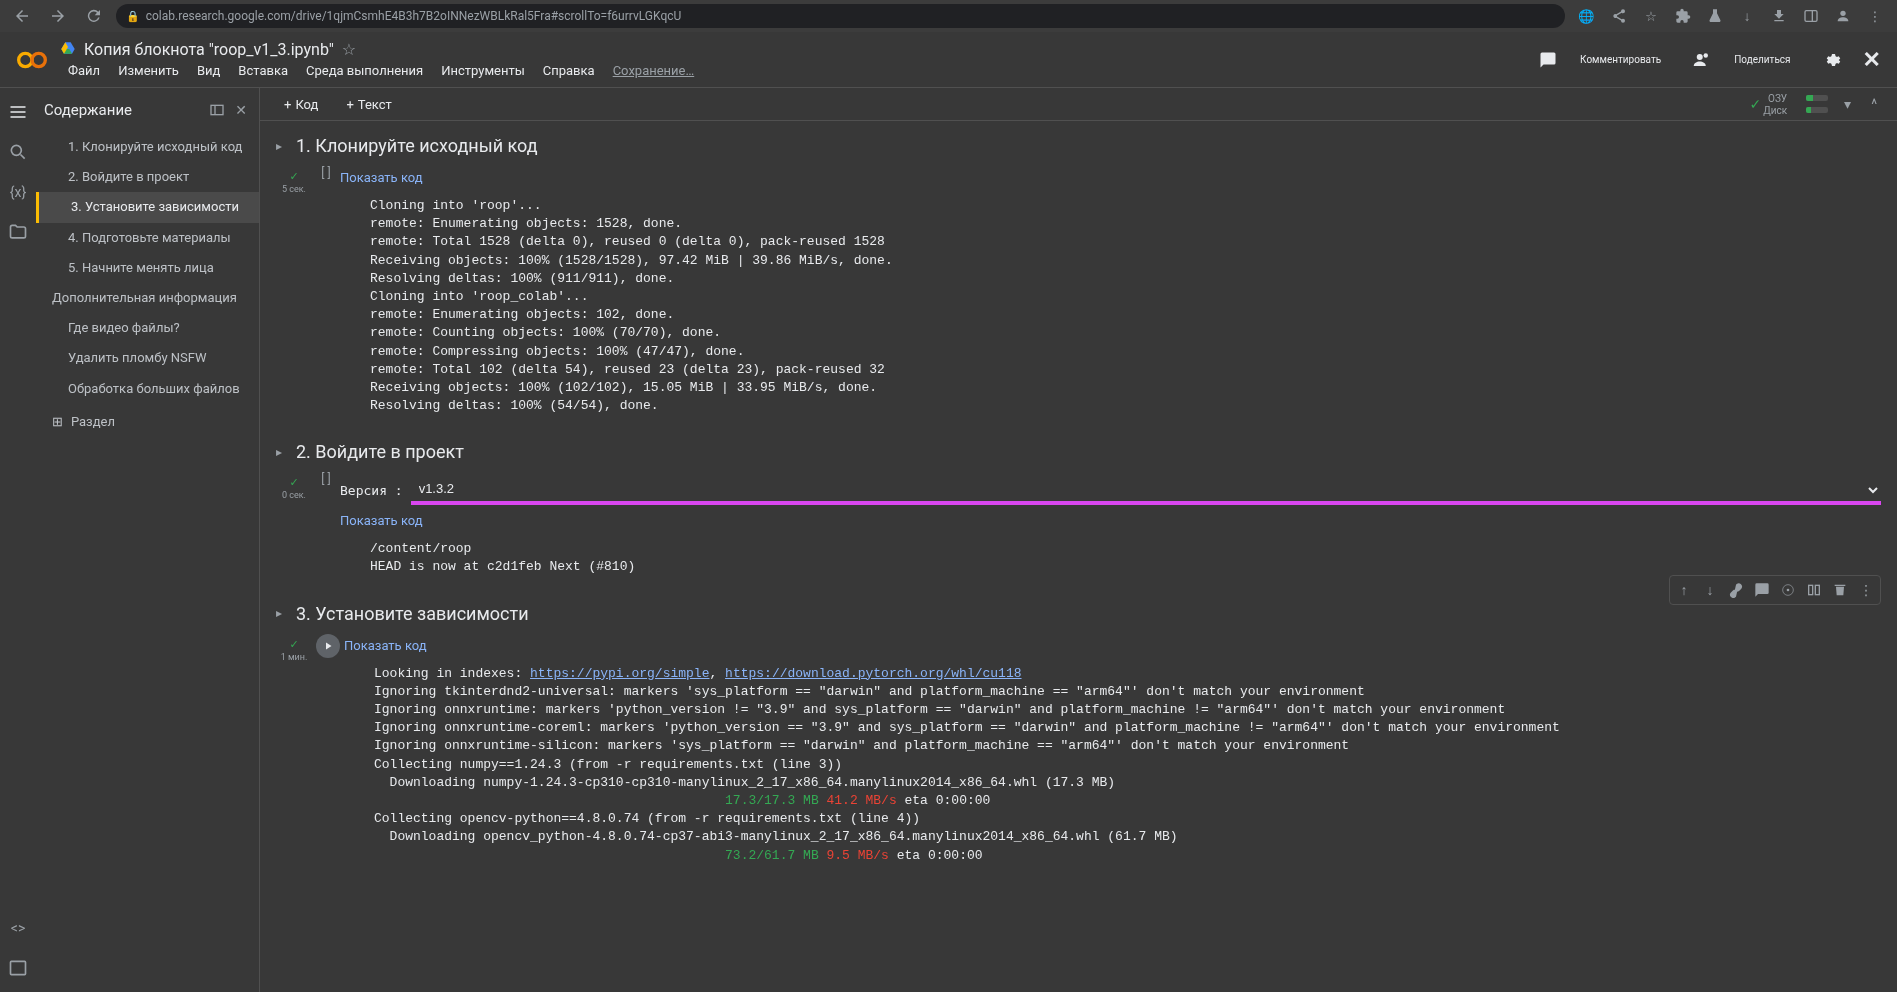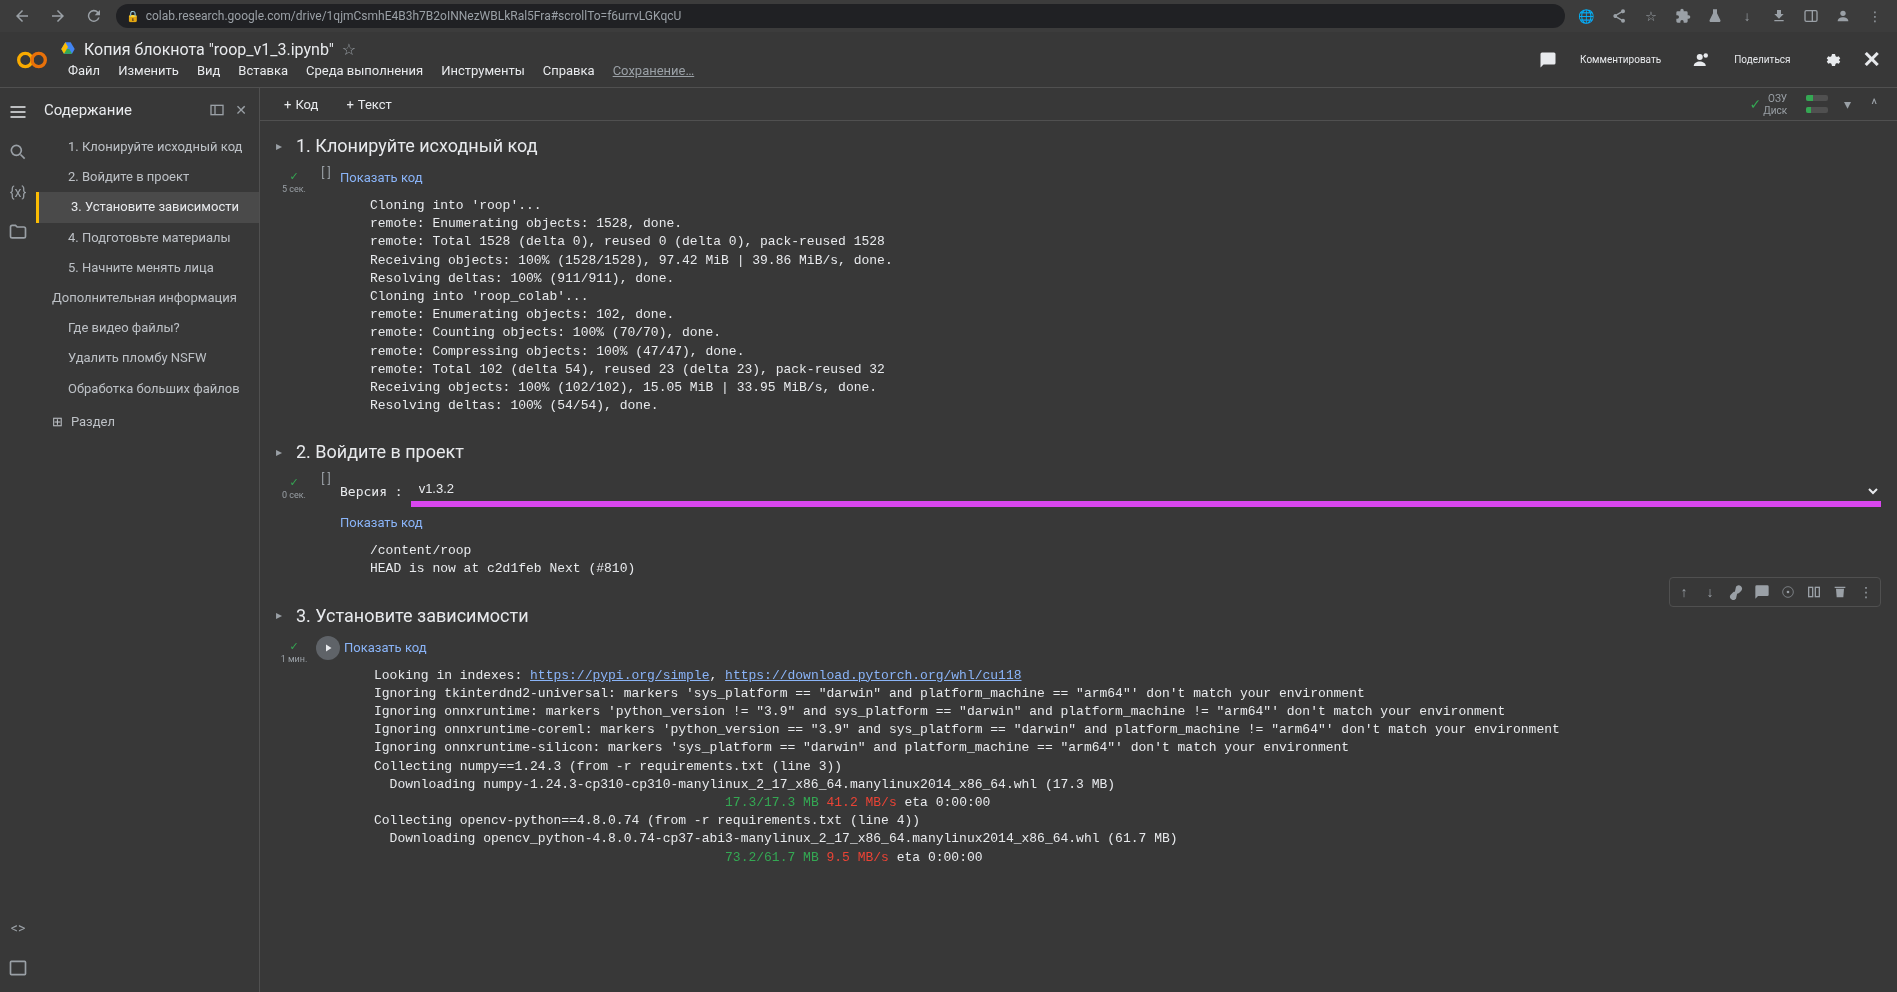--- a/index.html
+++ b/index.html
@@ -58,21 +58,21 @@
 .cell-gutter { width: 36px; display: flex; flex-direction: column; align-items: center; padding-top: 4px; gap: 2px; }
 .check-mark { color: #34a853; font-size: 11px; }
 .exec-time { font-size: 9px; color: #9aa0a6; text-align: center; line-height: 1.1; }
 .run-btn { width: 24px; height: 24px; border-radius: 50%; background: #5f6368; display: flex; align-items: center; justify-content: center; cursor: pointer; }
 .run-btn svg { width: 12px; height: 12px; fill: #e8eaed; }
 .bracket { color: #9aa0a6; font-size: 12px; width: 20px; text-align: center; }
 .cell-body { flex: 1; }
 .show-code { color: #8ab4f8; font-size: 13px; cursor: pointer; padding: 4px 0; display: inline-block; }
 .form-row { display: flex; align-items: center; gap: 8px; padding: 4px 0; }
 .form-label { font-family: monospace; font-size: 13px; color: #e8eaed; }
-.form-select { flex: 1; background: #383838; border: none; border-bottom: 6px solid #d946ef; color: #e8eaed; padding: 4px; font-size: 13px; }
+.form-select { flex: 1; background: #383838; border: none; border-bottom: 4px solid #d946ef; color: #e8eaed; padding: 4px; font-size: 13px; }
 .cell-output { font-family: "Courier New", monospace; font-size: 13px; color: #e8eaed; white-space: pre; padding: 8px 0 8px 30px; line-height: 1.4; overflow-x: auto; }
 .cell-output a { color: #8ab4f8; text-decoration: underline; }
 .green { color: #34a853; }
 .red { color: #ea4335; }
 
 .cell-toolbar { position: absolute; top: -14px; right: 16px; background: #383838; border: 1px solid #505050; border-radius: 4px; display: flex; padding: 2px; gap: 2px; }
 .cell-tool-icon { width: 24px; height: 24px; display: flex; align-items: center; justify-content: center; color: #9aa0a6; cursor: pointer; border-radius: 2px; }
 .cell-tool-icon svg { width: 16px; height: 16px; }
 
 .check-green-box { display: flex; align-items: center; gap: 2px; }

